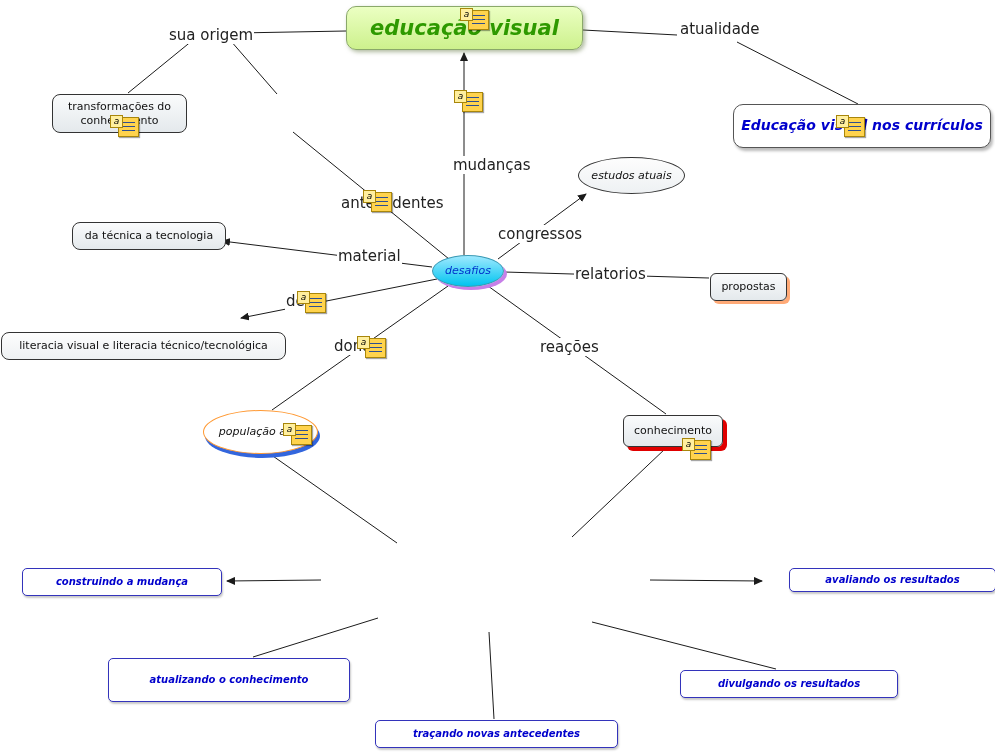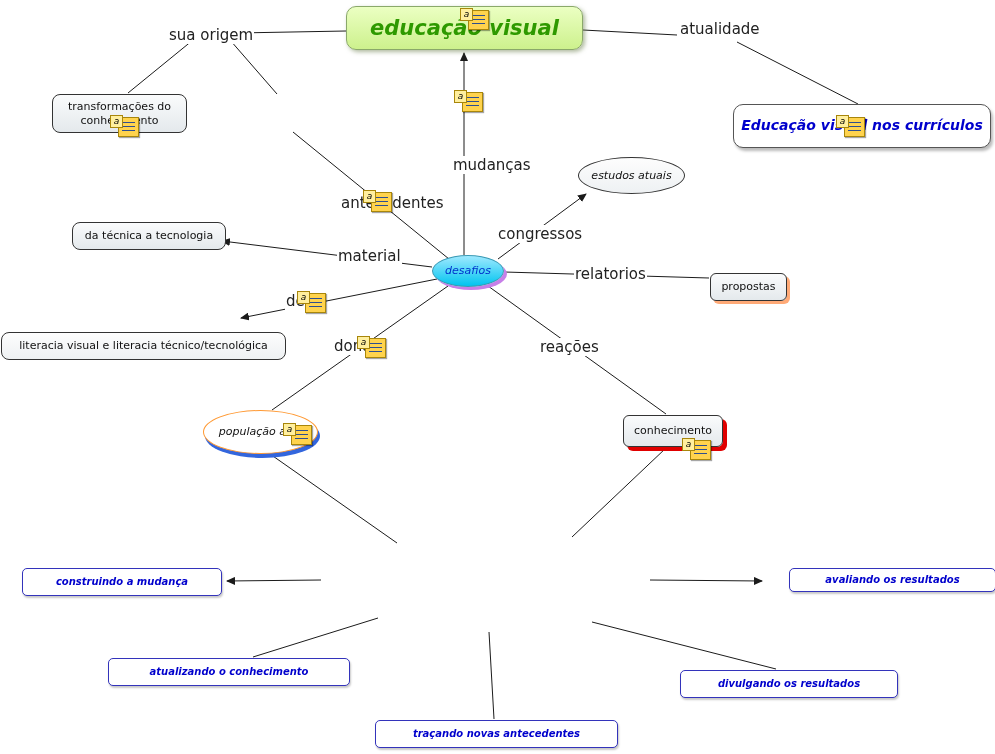--- a/index.html
+++ b/index.html
@@ -119,21 +119,21 @@
 
   <div class="node populacao-node ellipse" style="left:203px;top:410px;width:115px;height:44px;">população alvo</div>
 
   <div class="node consequencias-node" style="left:623px;top:415px;width:100px;height:32px;">conhecimento</div>
 
 
   <div class="node blue-node" style="left:22px;top:568px;width:200px;height:28px;">construindo a mudança</div>
 
   <div class="node blue-node" style="left:765px;top:568px;width:207px;height:24px;margin-left:24px;">avaliando os resultados</div>
 
-  <div class="node blue-node" style="left:108px;top:658px;width:242px;height:28px;">atualizando o conhecimento</div>
+  <div class="node blue-node" style="left:108px;top:658px;width:242px;height:44px;">atualizando o conhecimento</div>
 
   <div class="node blue-node" style="left:680px;top:670px;width:218px;height:28px;">divulgando os resultados</div>
 
   <div class="node blue-node" style="left:375px;top:720px;width:243px;height:28px;">traçando novas antecedentes</div>
 
   <span class="link-label" style="left:168px;top:26px;">sua origem</span>
   <span class="link-label" style="left:679px;top:20px;">atualidade</span>
   <span class="link-label" style="left:452px;top:156px;">mudanças</span>
   <span class="link-label" style="left:340px;top:194px;">antecedentes</span>
   <span class="link-label" style="left:497px;top:225px;">congressos</span>

